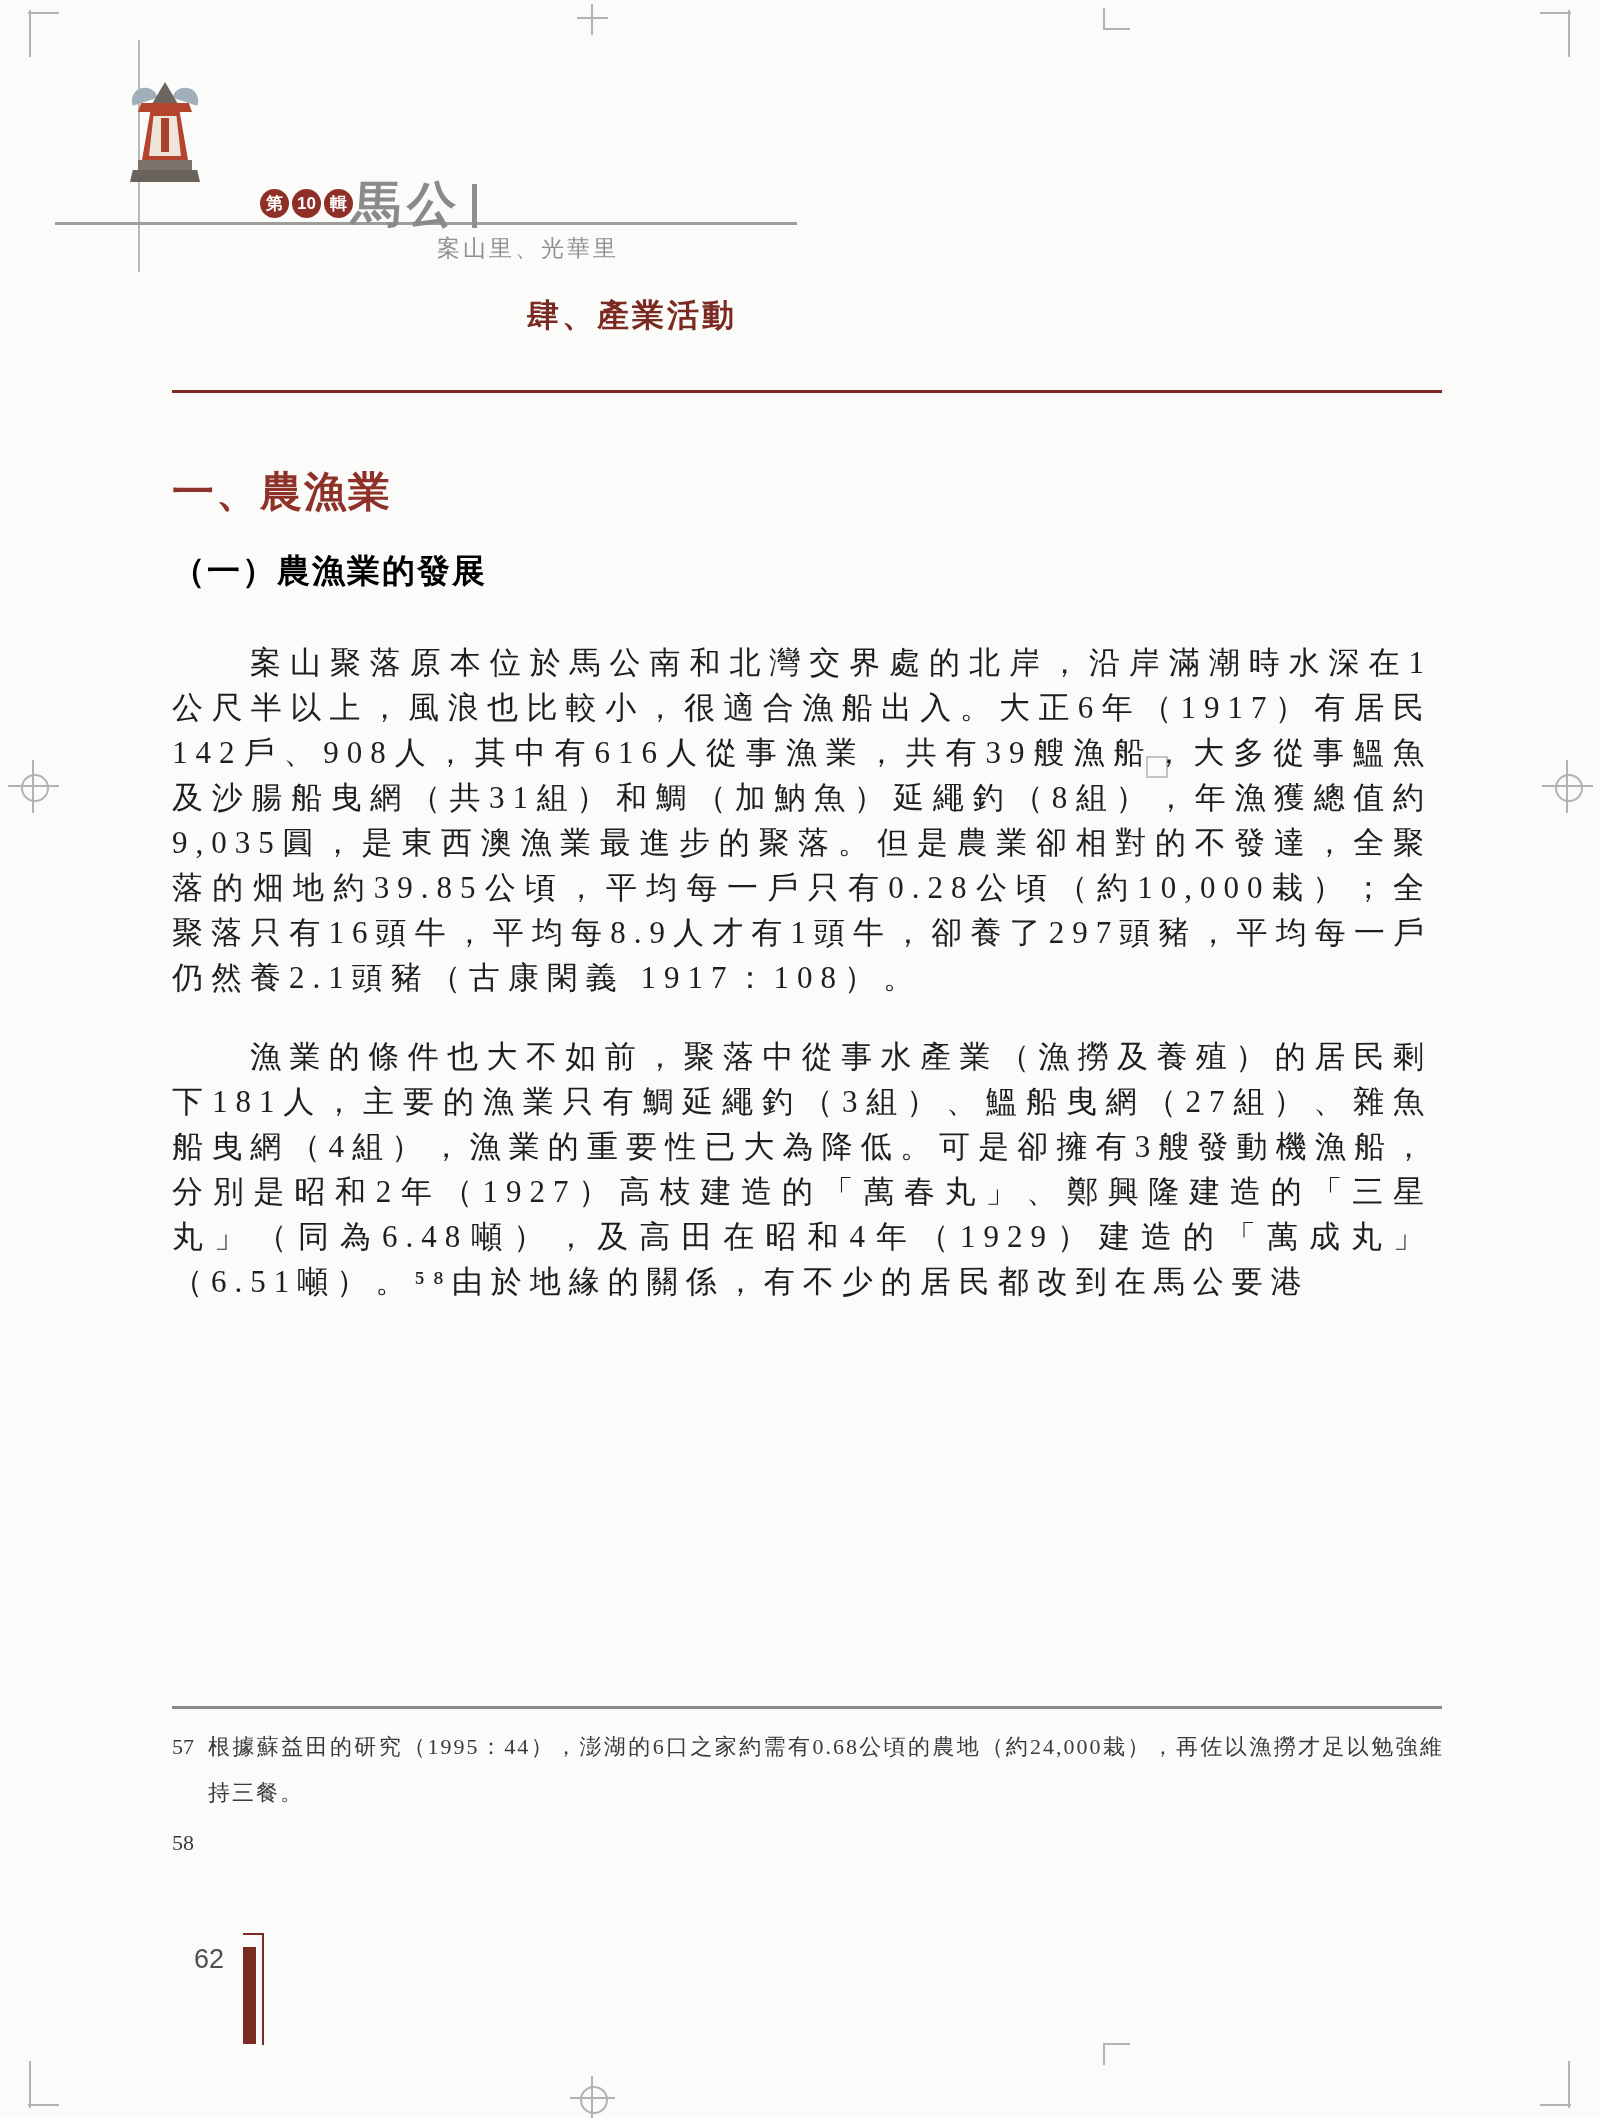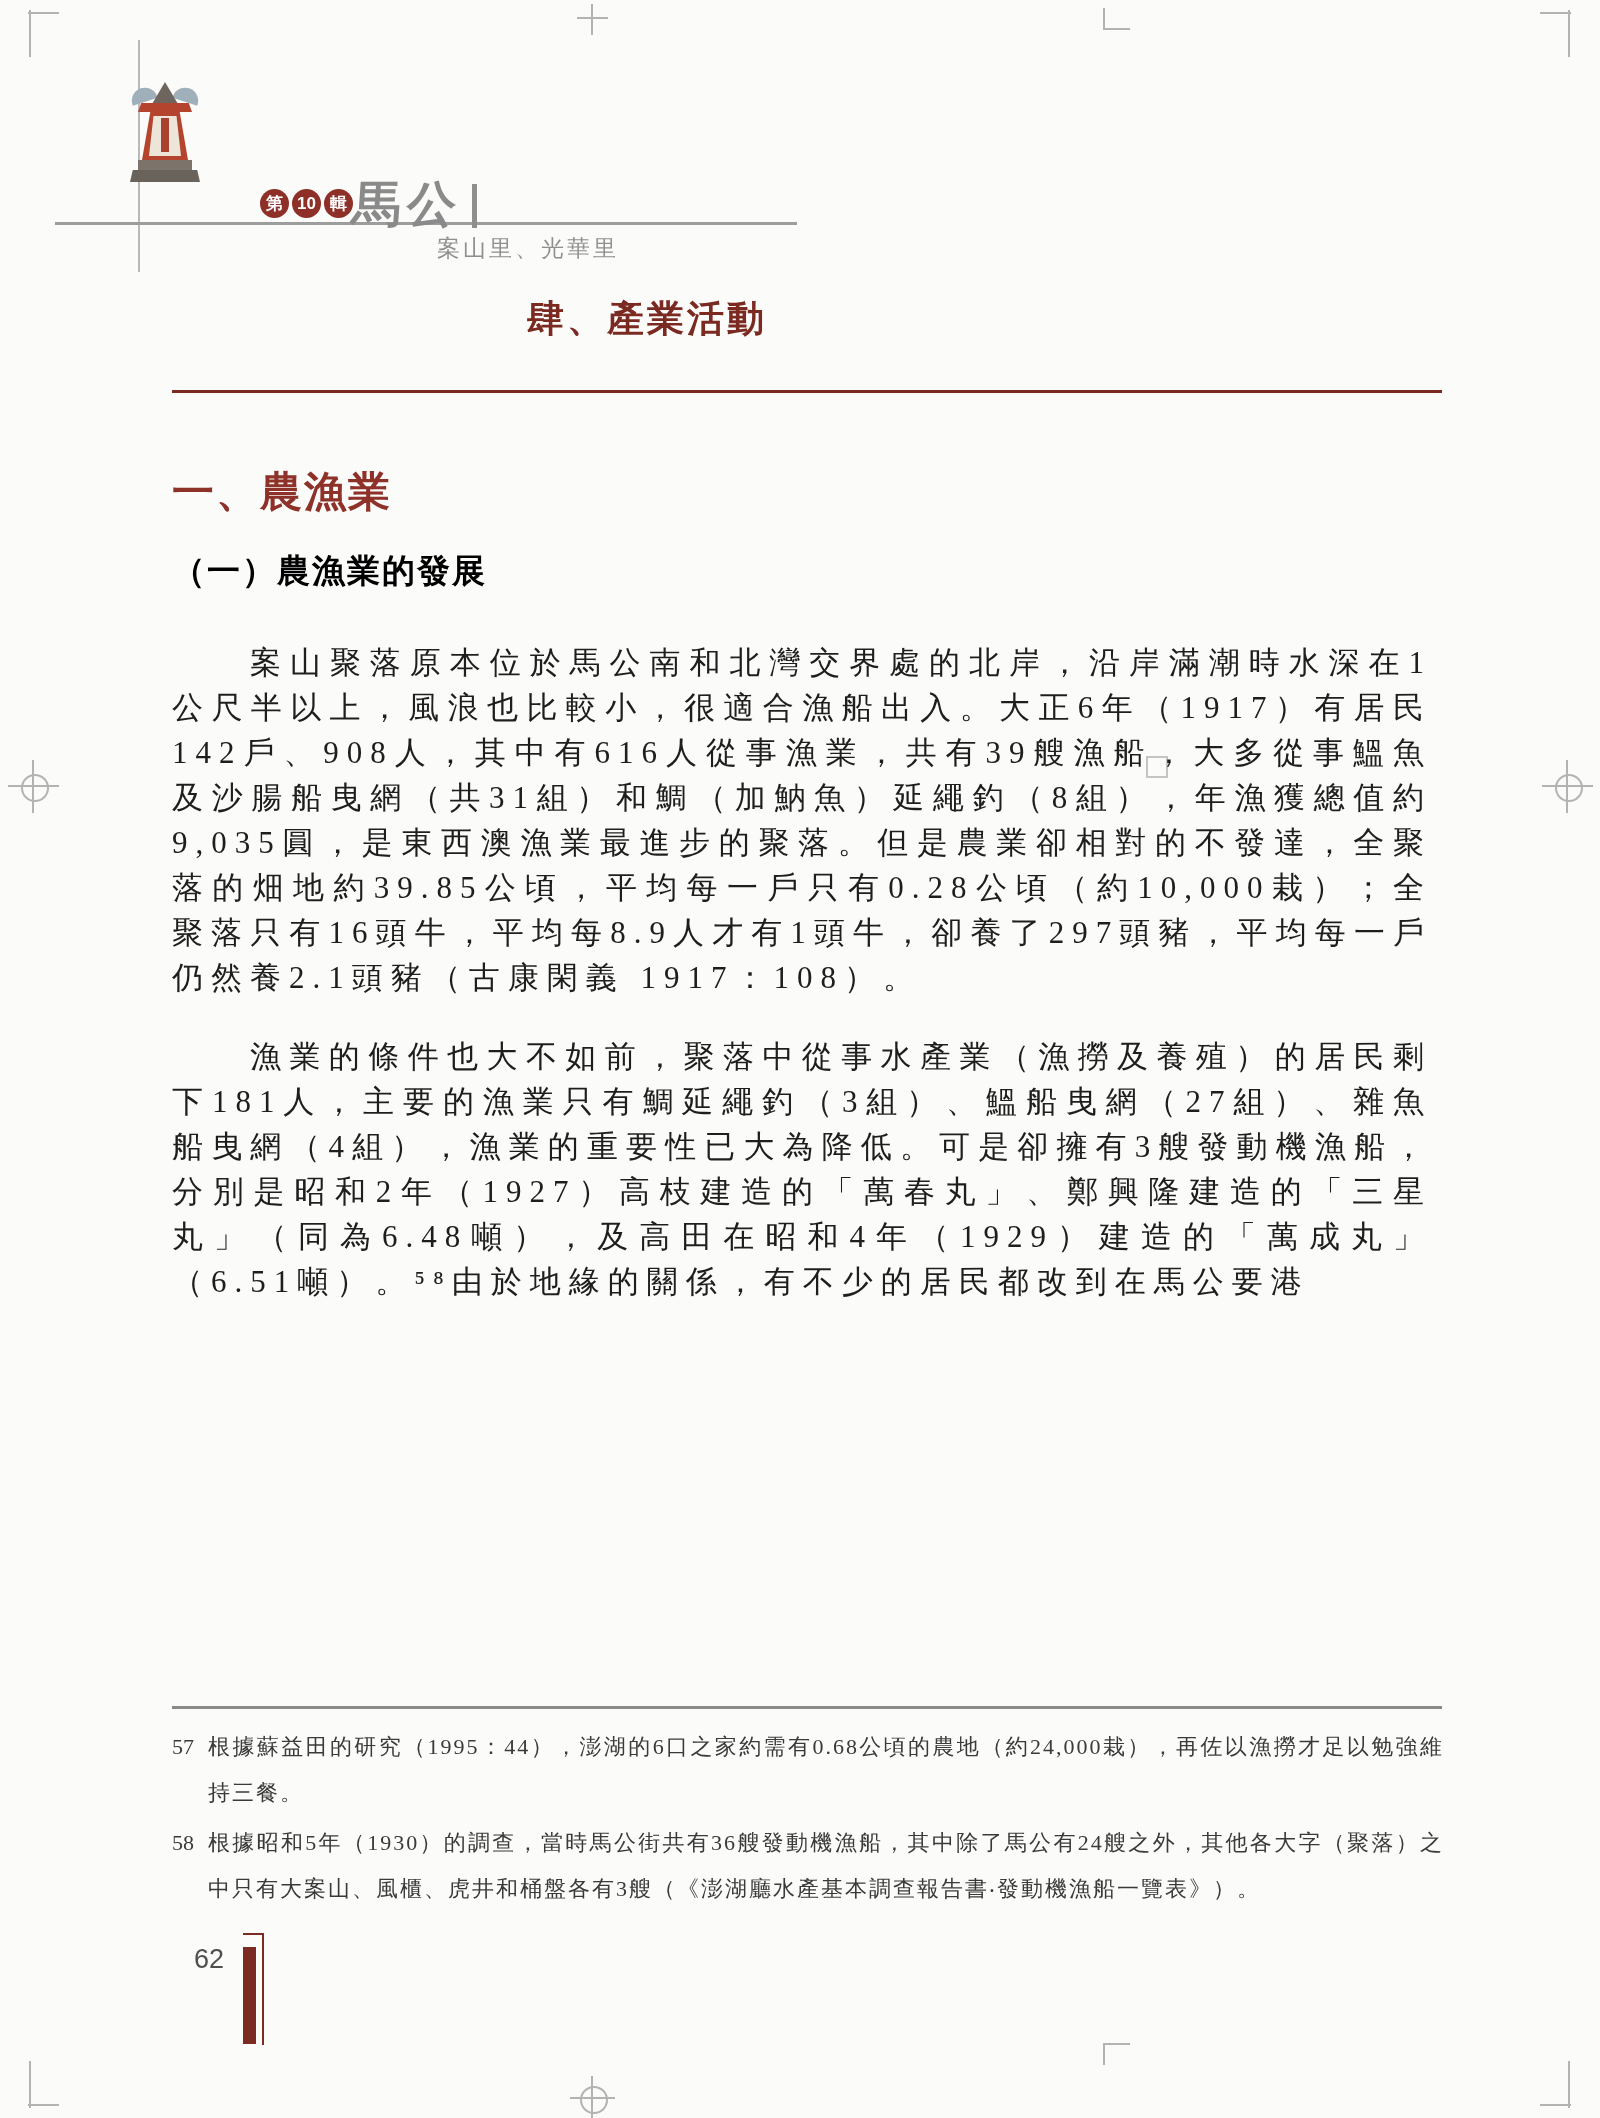--- a/index.html
+++ b/index.html
@@ -32,21 +32,21 @@
   .badge{left:260px;top:189px;display:flex;gap:3px;}
   .badge .dot{width:29px;height:29px;border-radius:50%;background:#8e2f28;color:#fff;
     font-family:"Liberation Sans","DejaVu Sans",sans-serif;font-weight:bold;
     display:flex;align-items:center;justify-content:center;font-size:17px;}
   .brand{left:352px;top:172px;font-size:49px;font-weight:bold;color:#8a8a8a;
     letter-spacing:6px;transform:skewX(-4deg);}
   .brand-bar{left:472px;top:184px;width:5px;height:44px;background:#8f8f8f;}
   .subtitle{left:437px;top:233px;font-size:23px;color:#8f8f8f;letter-spacing:3px;
     font-family:"Liberation Serif","DejaVu Serif",serif;}
   
-  .doc-title{left:527px;top:294px;font-size:37px;font-weight:bold;color:#7b2a22;letter-spacing:3px;font-family:Liberation Mono, monospace;}
+  .doc-title{left:527px;top:294px;font-size:32px;font-weight:bold;color:#7b2a22;letter-spacing:3px;font-family:Liberation Mono, monospace;}
   .title-rule{left:172px;top:390px;width:1270px;height:3px;background:#7b2a22;}
   .section-heading{left:172px;top:464px;font-size:42px;font-weight:bold;color:#8e3129;letter-spacing:2px;}
   .subsection-heading{left:172px;top:549px;font-size:33px;font-weight:bold;color:#000000;
     letter-spacing:2px;font-family:"Liberation Sans","DejaVu Sans",sans-serif;}
   
   .bodytext{left:172px;top:640px;width:1272px;}
   .bodytext p{
     margin:0 12px 34px 0;
     font-size:31px;line-height:45px;letter-spacing:8px;
     text-align:justify;text-indent:78px;color:#1e1e1e;
@@ -140,20 +140,19 @@
 </div>
 
 <div class="abs footnote-rule"></div>
 <div class="abs footnotes">
   <div class="fn">
     <span class="num">57</span>
     <span>根據蘇益田的研究（1995：44），澎湖的6口之家約需有0.68公頃的農地（約24,000栽），再佐以漁撈才足以勉強維持三餐。</span>
   </div>
   <div class="fn">
     <span class="num">58</span>
-    <span>根據昭和5年（1930）的調查，當時馬公街共有36艘發動機漁船，其中除了馬公有24艘之外，其他各大字（聚落）之中只有大案山、風櫃、虎井和桶盤各有3艘（《澎湖廳水產基本調查報告書‧發動機漁船一覽表》）。</span>
   </div>
 </div>
 
 <div class="abs page-number">62</div>
 <div class="abs page-bar"></div>
 <div class="abs page-bar-line-v"></div>
 <div class="abs page-bar-line-h"></div>
 
 </body></html>

